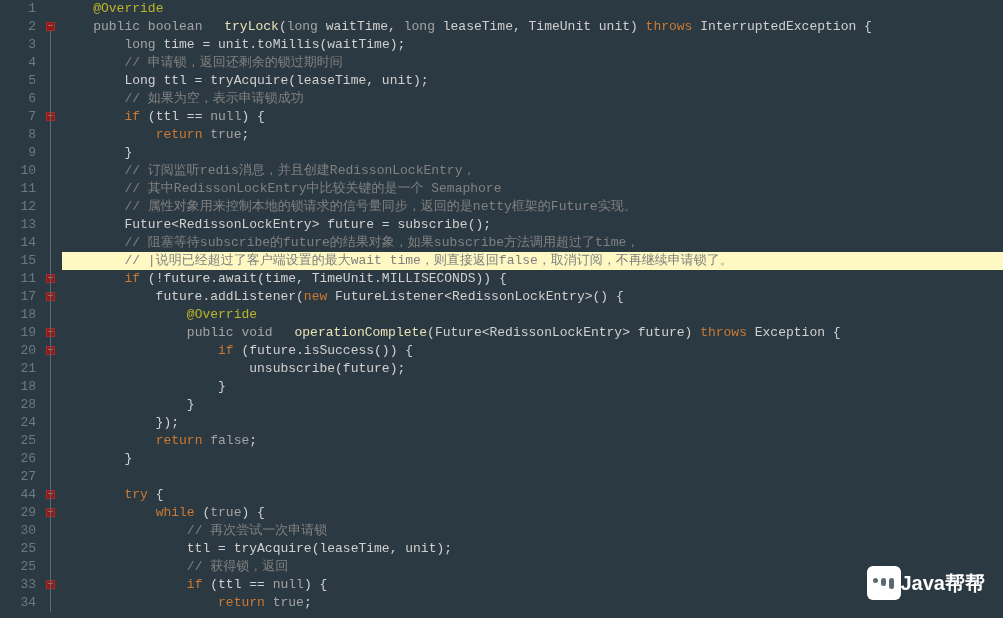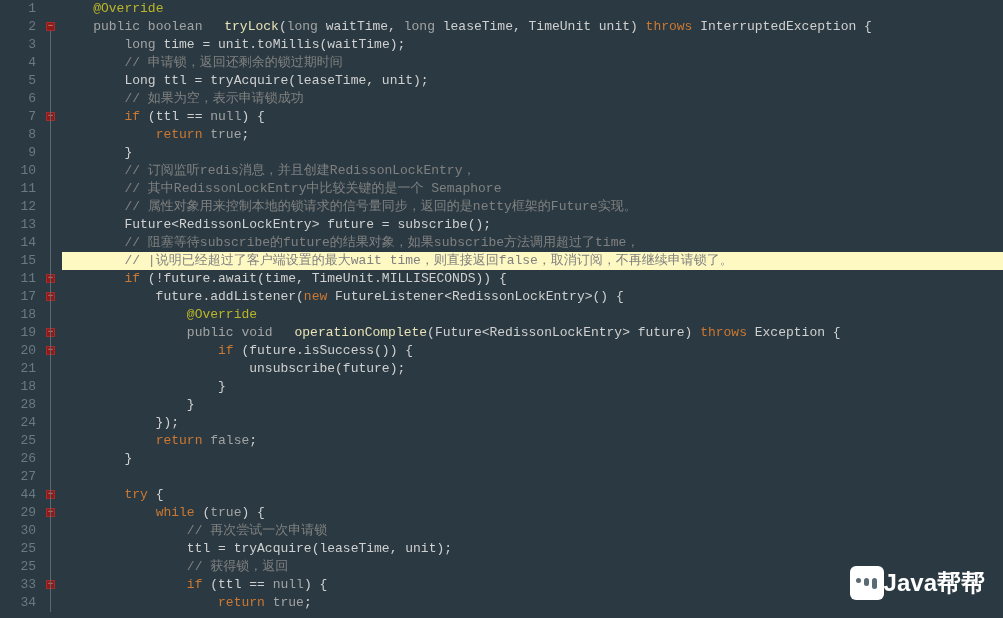--- a/index.html
+++ b/index.html
@@ -73,21 +73,21 @@
 .kw2 { color: #cc7832; }
 .gutter .line { color: #6a7a82; }
 .watermark {
   position: absolute;
   right: 18px;
   bottom: 18px;
   display: flex;
   align-items: center;
   color: #fff;
   font-family: sans-serif;
-  font-size: 24px;
+  font-size: 20px;
   font-weight: bold;
   margin-top: 35px;
 }
 .wm-icon {
   width: 34px;
   height: 34px;
   background: #fff;
   border-radius: 6px;
   display: flex;
   align-items: center;

